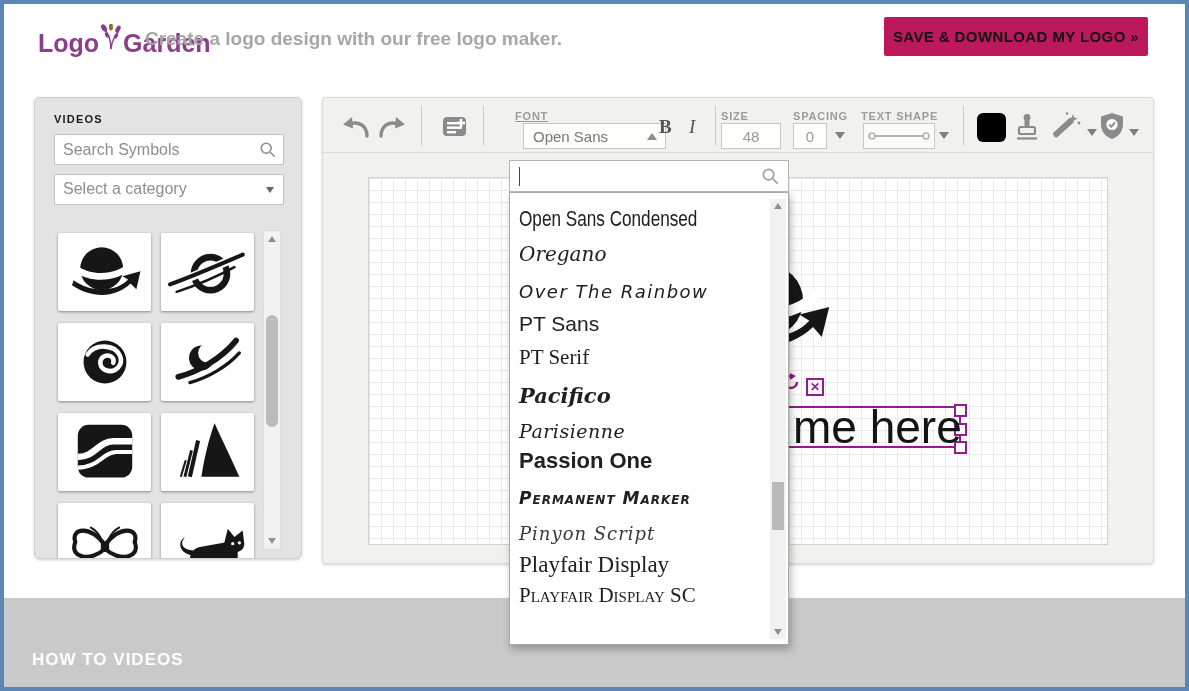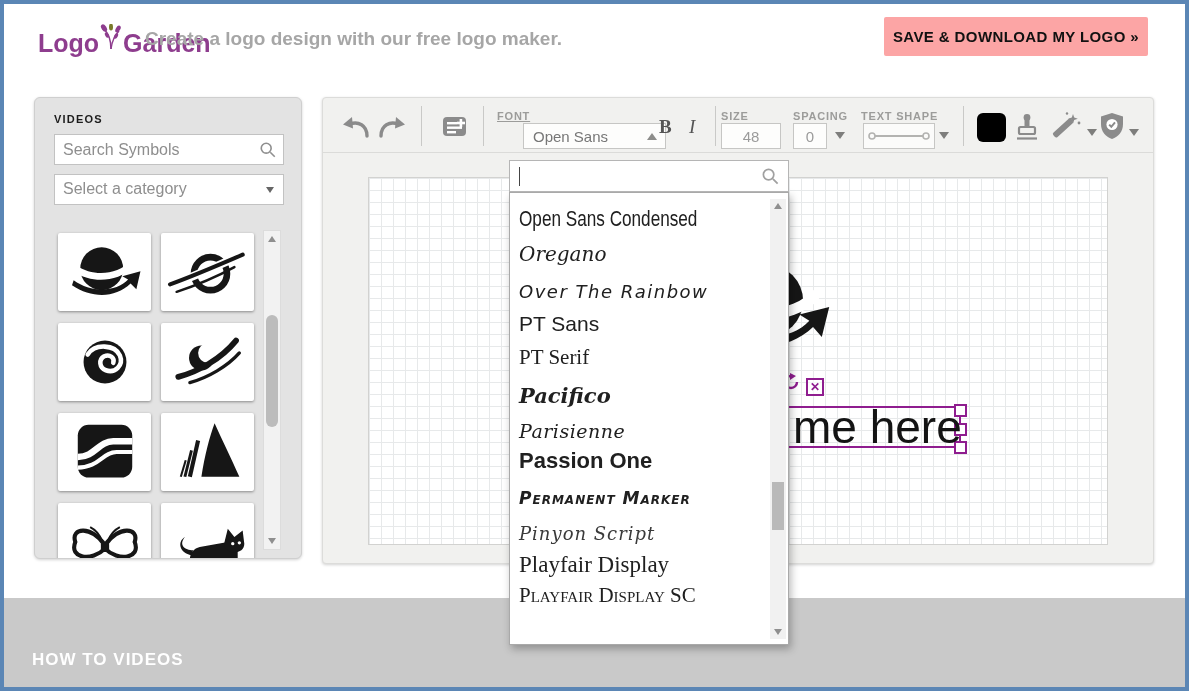--- a/index.html
+++ b/index.html
@@ -6,21 +6,21 @@
   html,body { width:1189px; height:691px; font-family:"Liberation Sans",sans-serif; }
   .page { position:relative; width:1189px; height:691px; background:#ffffff;
           border:4px solid #5b86b5; overflow:hidden; }
 
   
   .brand { position:absolute; left:34px; top:20px; display:flex; align-items:flex-end;
            color:#8e3d8e; font-size:25px; font-weight:700; cursor:pointer; }
   .brand .sprig { margin:0 1px 2px 1px; }
   .tagline { position:absolute; left:141px; top:24px; font-size:19px; font-weight:700; color:#a6a6a6; }
   .save-btn { position:absolute; left:880px; top:13px; width:264px; height:39px;
-              background:#fca5a5; border:none; border-radius:2px; color:#111;
+              background:#be185d; border:none; border-radius:2px; color:#111;
               font-family:"Liberation Sans",sans-serif; font-size:15px; font-weight:700;
               letter-spacing:.4px; cursor:pointer; }
 
   
   .sidebar { position:absolute; left:30px; top:93px; width:268px; height:462px;
              background:#e3e3e3; border:1px solid #cfcfcf; border-radius:6px;
              box-shadow:0 1px 3px rgba(0,0,0,.18); overflow:hidden; }
   .sb-title { position:absolute; left:19px; top:15px; font-size:11px; font-weight:700;
               letter-spacing:1.2px; color:#1c1c1c; }
   .sb-search { position:absolute; left:19px; top:36px; width:230px; height:31px;
@@ -268,21 +268,21 @@
           <rect x="2" y="4" width="23" height="19" rx="4" fill="#8b8b8b"></rect>
           <rect x="6" y="9" width="10" height="2.4" fill="#fff"></rect>
           <rect x="6" y="13.5" width="15" height="2.4" fill="#fff"></rect>
           <rect x="6" y="18" width="9" height="2.4" fill="#fff"></rect>
           <rect x="18.6" y="6" width="2.6" height="8" fill="#fff"></rect>
           <rect x="16" y="8.7" width="8" height="2.6" fill="#fff"></rect>
         </svg>
       </button>
       <span class="tb-div" style="left:160px;"></span>
 
-      <span class="tb-label" style="left:174px;text-decoration:underline;">FONT</span>
+      <span class="tb-label" style="left:192px;text-decoration:underline;">FONT</span>
       <div class="tb-box font-select">
         <span class="val">Open Sans</span>
         <span class="caret-up"></span>
       </div>
 
       <button class="tb-btn bi" style="left:336px; top:18px; font-weight:700;">B</button>
       <button class="tb-btn bi" style="left:366px; top:18px; font-style:italic;">I</button>
       <span class="tb-div" style="left:392px;"></span>
 
       <span class="tb-label" style="left:398px;">SIZE</span>

